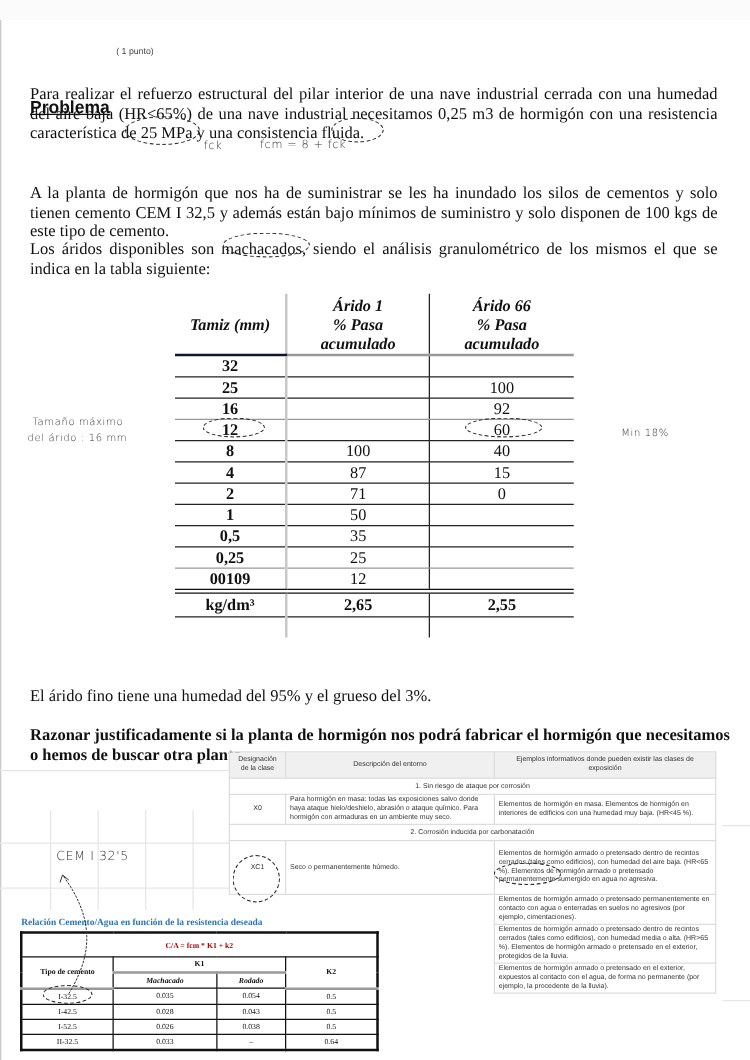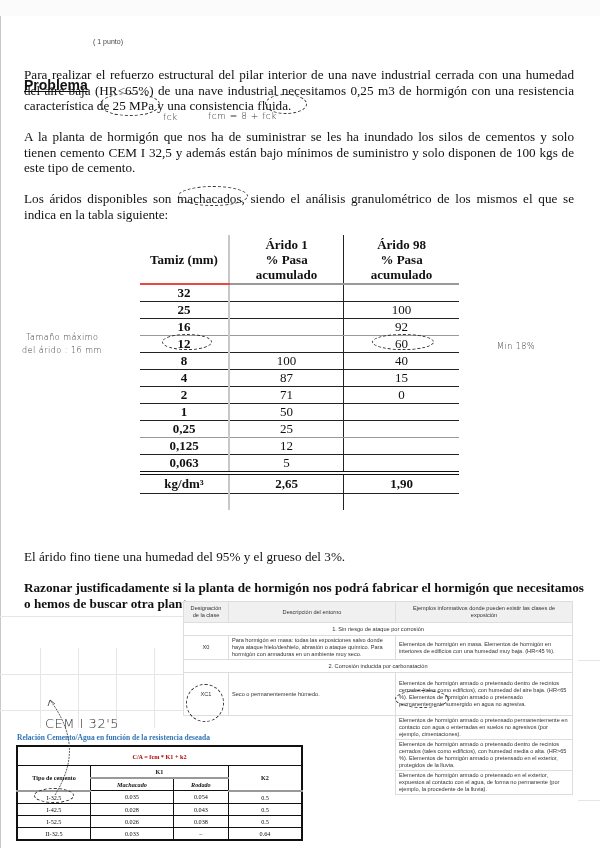--- a/index.html
+++ b/index.html
@@ -7,29 +7,29 @@
   .topbar{position:absolute;left:0;top:0;width:600px;height:16px;background:#fbfbfb;}
   .leftedge{position:absolute;left:0;top:16px;width:1px;height:832px;background:#c8c8c8;}
   .gridline{position:absolute;background:#e6e6e6;}
   .title{position:absolute;left:24px;top:33px;font-family:"Liberation Sans",sans-serif;font-weight:bold;font-size:14px;text-decoration:underline;margin-top:44px;}
   .points{position:absolute;left:93px;top:38px;font-family:"Liberation Sans",sans-serif;font-size:7px;color:#444;}
   .para{position:absolute;left:24px;width:550px;font-size:13.2px;line-height:15.5px;text-align:justify;}
   .hand{position:absolute;font-family:"DejaVu Sans",sans-serif;font-size:9px;color:#333;font-weight:200;letter-spacing:0.5px;}
   .oval{position:absolute;border:1px dashed #333;border-radius:50%;}
   table.gran{position:absolute;left:140px;top:235px;border-collapse:collapse;font-size:13px;}
   table.gran td, table.gran th{padding:0;height:16px;text-align:center;}
-  table.gran th{font-weight:bold;height:48px;line-height:15px;vertical-align:middle;}
+  table.gran th{font-weight:bold;height:48px;line-height:15px;vertical-align:middle;font-style:italic;}
   table.gran .c0{width:88px;font-weight:bold;border-right:2px solid #c8c8c8;}
   table.gran .c1{width:113px;border-right:1px solid #222;}
   table.gran .c2{width:115px;}
   table.gran tr.row td{border-bottom:1px solid #222;}
   table.gran tr.row.light td{border-bottom:1px solid #999;}
   table.gran tr.dens td{border-top:4px double #111;font-weight:bold;height:18px;border-bottom:1px solid #222;}
   table.gran tr.empty td{height:16px;}
-  table.gran th.c0{border-bottom:2px solid #ef4444;}
+  table.gran th.c0{border-bottom:2px solid #0f172a;}
   table.gran th.c1,table.gran th.c2{border-bottom:2px solid #999;}
   .exp{position:absolute;left:183px;top:601px;width:390px;border-collapse:collapse;font-family:"Liberation Sans",sans-serif;font-size:5.6px;color:#333;line-height:7px;}
   .exp td,.exp th{border:1px solid #ddd;padding:1px 3px;vertical-align:middle;}
   .exp th{background:#f0f0f0;font-weight:normal;text-align:center;height:18px;}
   .exp td.code{text-align:center;width:38px;}
   .exp td.desc{width:160px;}
   .exp td.sect{text-align:center;height:10px;}
   .ca-title{position:absolute;left:17px;top:733px;font-family:"Liberation Serif",serif;font-size:7.5px;color:#2e74b5;font-weight:bold;}
   table.ca{position:absolute;left:16px;top:745px;width:287px;border-collapse:collapse;border:2px solid #111;font-size:6.2px;font-family:"Liberation Serif",serif;}
   table.ca td{border:1px solid #111;text-align:center;height:11px;padding:0;}
@@ -51,43 +51,43 @@
 <div class="gridline" style="left:154px;top:648px;width:1px;height:80px;"></div>
 <div class="gridline" style="left:0;top:674px;width:183px;height:1px;"></div>
 <div class="gridline" style="left:0;top:710px;width:183px;height:1px;"></div>
 <div class="gridline" style="left:578px;top:660px;width:22px;height:1px;"></div>
 <div class="gridline" style="left:578px;top:800px;width:22px;height:1px;"></div>
 
 <div class="title">Problema</div>
 <div class="points">( 1 punto)</div>
 
 <div class="para" style="top:67px;">Para realizar el refuerzo estructural del pilar interior de una nave industrial cerrada con una humedad del aire baja (HR&lt;65%) de una nave industrial necesitamos 0,25 m3 de hormigón con una resistencia característica de 25 MPa y una consistencia fluida.</div>
-<div class="para" style="top:129px;">A la planta de hormigón que nos ha de suministrar se les ha inundado los silos de cementos y solo tienen cemento CEM I 32,5 y además están bajo mínimos de suministro y solo disponen de 100 kgs de este tipo de cemento.</div>
+<div class="para" style="top:146px;">A la planta de hormigón que nos ha de suministrar se les ha inundado los silos de cementos y solo tienen cemento CEM I 32,5 y además están bajo mínimos de suministro y solo disponen de 100 kgs de este tipo de cemento.</div>
 <div class="para" style="top:191px;">Los áridos disponibles son machacados, siendo el análisis granulométrico de los mismos el que se indica en la tabla siguiente:</div>
 <div class="para" style="top:549px;">El árido fino tiene una humedad del 95% y el grueso del 3%.</div>
 <div class="para" style="top:580px;width:560px;font-weight:bold;">Razonar justificadamente si la planta de hormigón nos podrá fabricar el hormigón que necesitamos o hemos de buscar otra planta.</div>
 
 <div class="oval" style="left:100px;top:93px;width:58px;height:21px;"></div>
 <div class="oval" style="left:265px;top:94px;width:40px;height:18px;"></div>
 <div class="oval" style="left:178px;top:186px;width:68px;height:18px;"></div>
 <div class="hand" style="left:163px;top:112px;">fck</div>
 <div class="hand" style="left:208px;top:111px;">fcm = 8 + fck</div>
 <div class="hand" style="left:26px;top:333px;font-size:8px;">Tamaño máximo</div>
 <div class="hand" style="left:22px;top:346px;font-size:8px;">del árido : 16 mm</div>
 <div class="hand" style="left:497px;top:342px;font-size:8px;">Min 18%</div>
-<div class="hand" style="left:45px;top:716px;font-size:13px;text-align:center;">CEM I 32'5</div>
+<div class="hand" style="left:45px;top:680px;font-size:10px;text-align:center;">CEM I 32'5</div>
 
 <table class="gran">
   <thead>
     <tr>
       <th class="c0">Tamiz (mm)</th>
       <th class="c1" style="white-space:pre-line;">Árido 1
 % Pasa
 acumulado</th>
-      <th class="c2" style="white-space:pre-line;">Árido 98
+      <th class="c2" style="white-space:pre-line;">Árido 66
 % Pasa
 acumulado</th>
     </tr>
   </thead>
   <tbody id="gran-body">
       <tr class="row">
         <td class="c0">32</td>
         <td class="c1"></td>
         <td class="c2"></td>
       </tr>
@@ -119,39 +119,39 @@
       <tr class="row">
         <td class="c0">2</td>
         <td class="c1">71</td>
         <td class="c2">0</td>
       </tr>
       <tr class="row">
         <td class="c0">1</td>
         <td class="c1">50</td>
         <td class="c2"></td>
       </tr>
+      <tr class="row">
+        <td class="c0">0,5</td>
+        <td class="c1">35</td>
+        <td class="c2"></td>
+      </tr>
       <tr class="row light">
         <td class="c0">0,25</td>
         <td class="c1">25</td>
         <td class="c2"></td>
       </tr>
       <tr class="row">
-        <td class="c0">0,125</td>
+        <td class="c0">00109</td>
         <td class="c1">12</td>
-        <td class="c2"></td>
-      </tr>
-      <tr class="row">
-        <td class="c0">0,063</td>
-        <td class="c1">5</td>
         <td class="c2"></td>
       </tr>
       <tr class="dens">
         <td class="c0">kg/dm³</td>
         <td class="c1">2,65</td>
-        <td class="c2">1,90</td>
+        <td class="c2">2,55</td>
       </tr>
       <tr class="empty">
         <td class="c0"></td>
         <td class="c1"></td>
         <td class="c2"></td>
       </tr>
     </tbody>
 </table>
 <div class="oval" style="left:162px;top:334px;width:48px;height:14px;"></div>
 <div class="oval" style="left:372px;top:334px;width:60px;height:14px;"></div>

